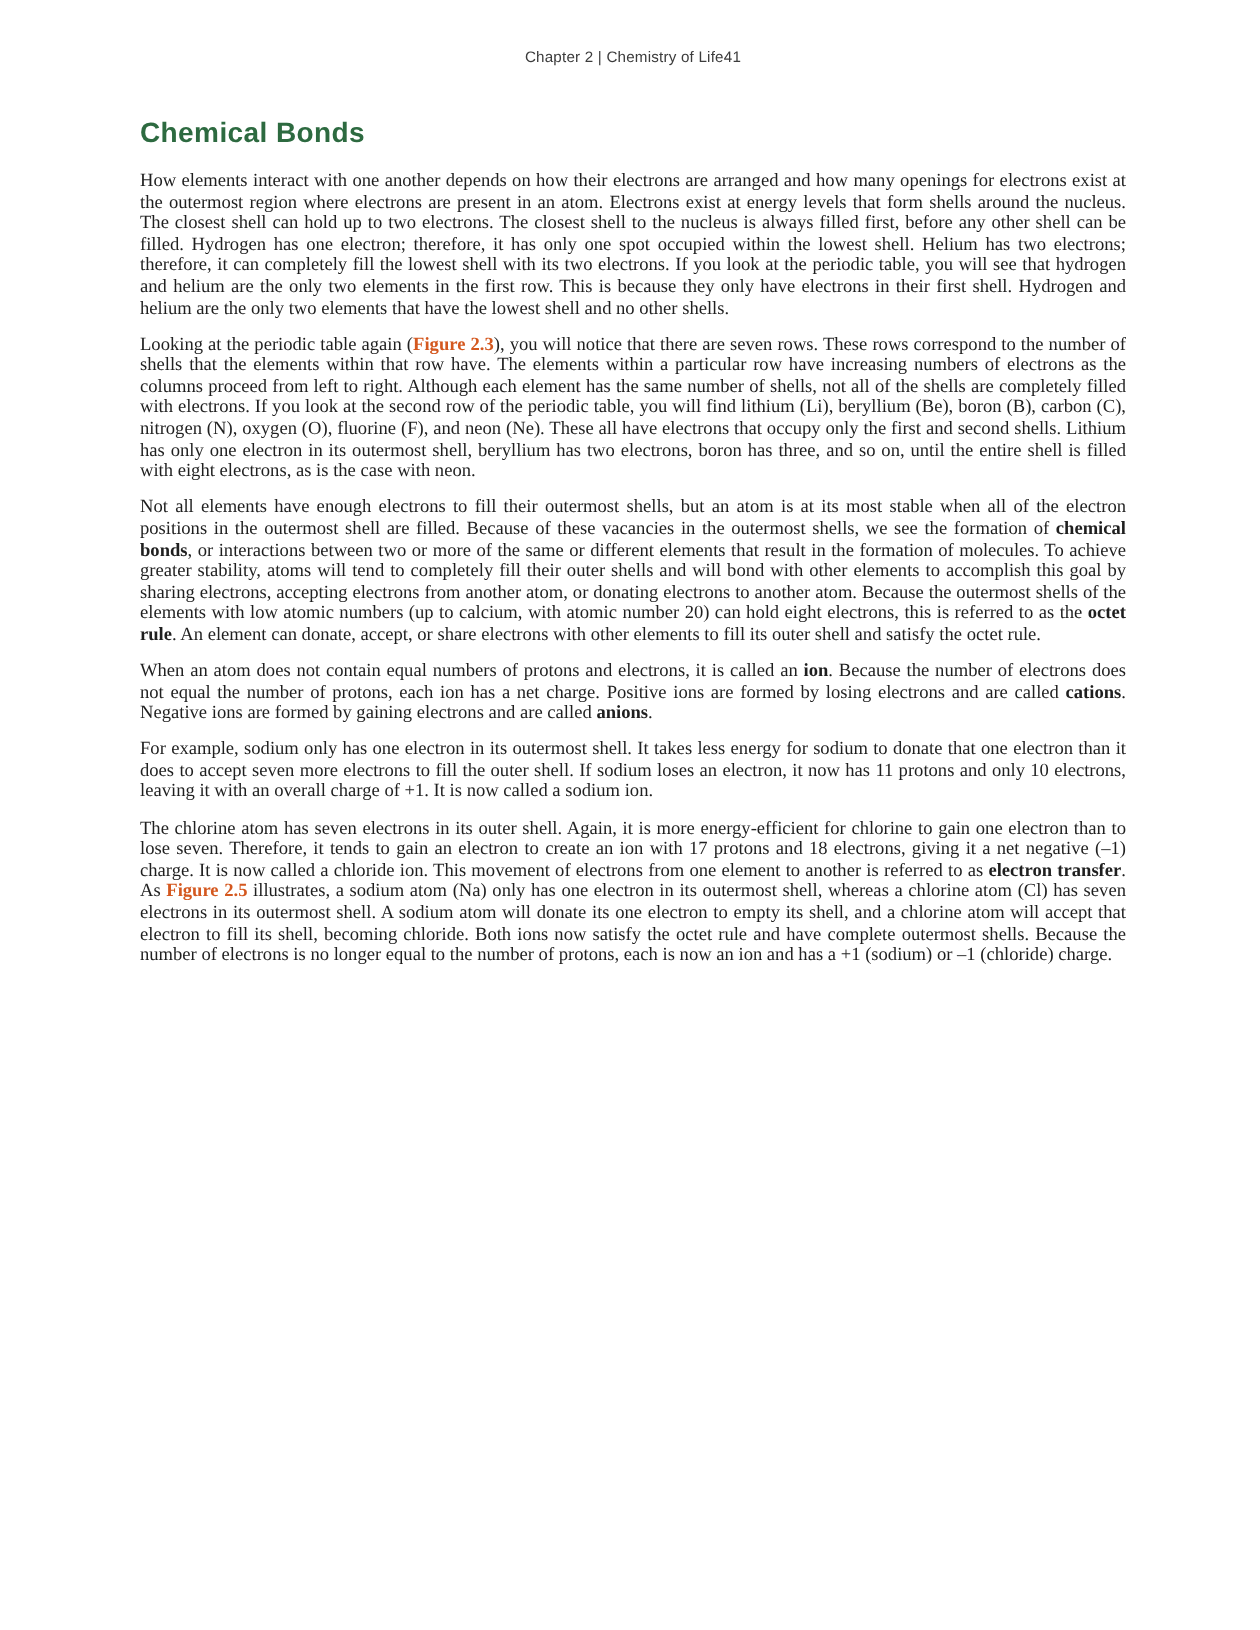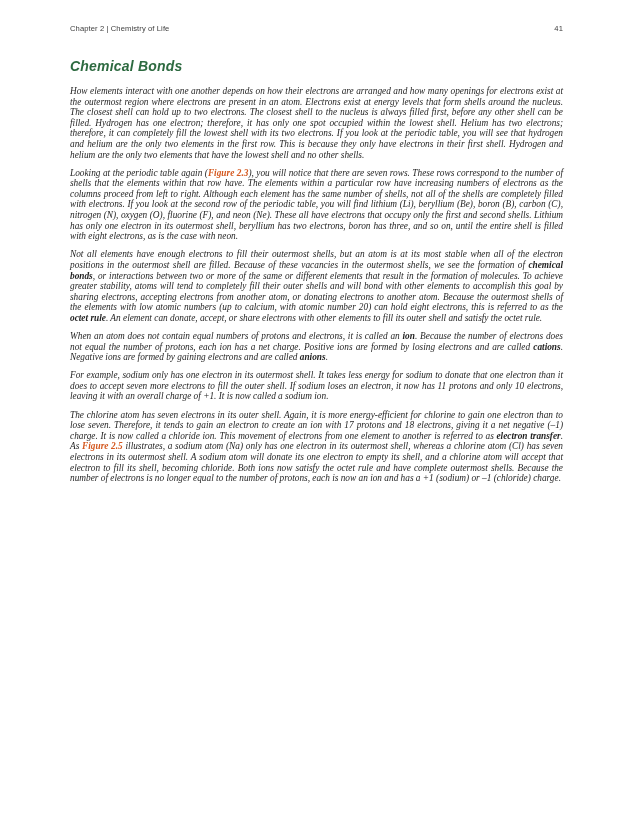--- a/index.html
+++ b/index.html
@@ -14,33 +14,32 @@
     background: #ffffff;
     overflow: hidden;
     font-family: "Liberation Serif", serif;
   }
   .running-header {
     position: absolute;
     top: 24px;
     left: 70px;
     width: 493px;
     display: flex;
-    justify-content: space-between;
+    justify-content: center;
     align-items: baseline;
     font-family: "Liberation Sans", sans-serif;
     font-size: 7.6px;
     color: #3c3c3c;
     letter-spacing: 0.1px;
   }
   .content {
     position: absolute;
     top: 58px;
     left: 70px;
     width: 493px;
-    font-style: italic;
   }
   .section-title {
     margin: 0 0 12px 0;
     font-family: "Liberation Sans", sans-serif;
     font-weight: bold;
     font-size: 14px;
     letter-spacing: 0.2px;
     color: var(--heading-color, #2d6a40);
   }
   .body-para {

